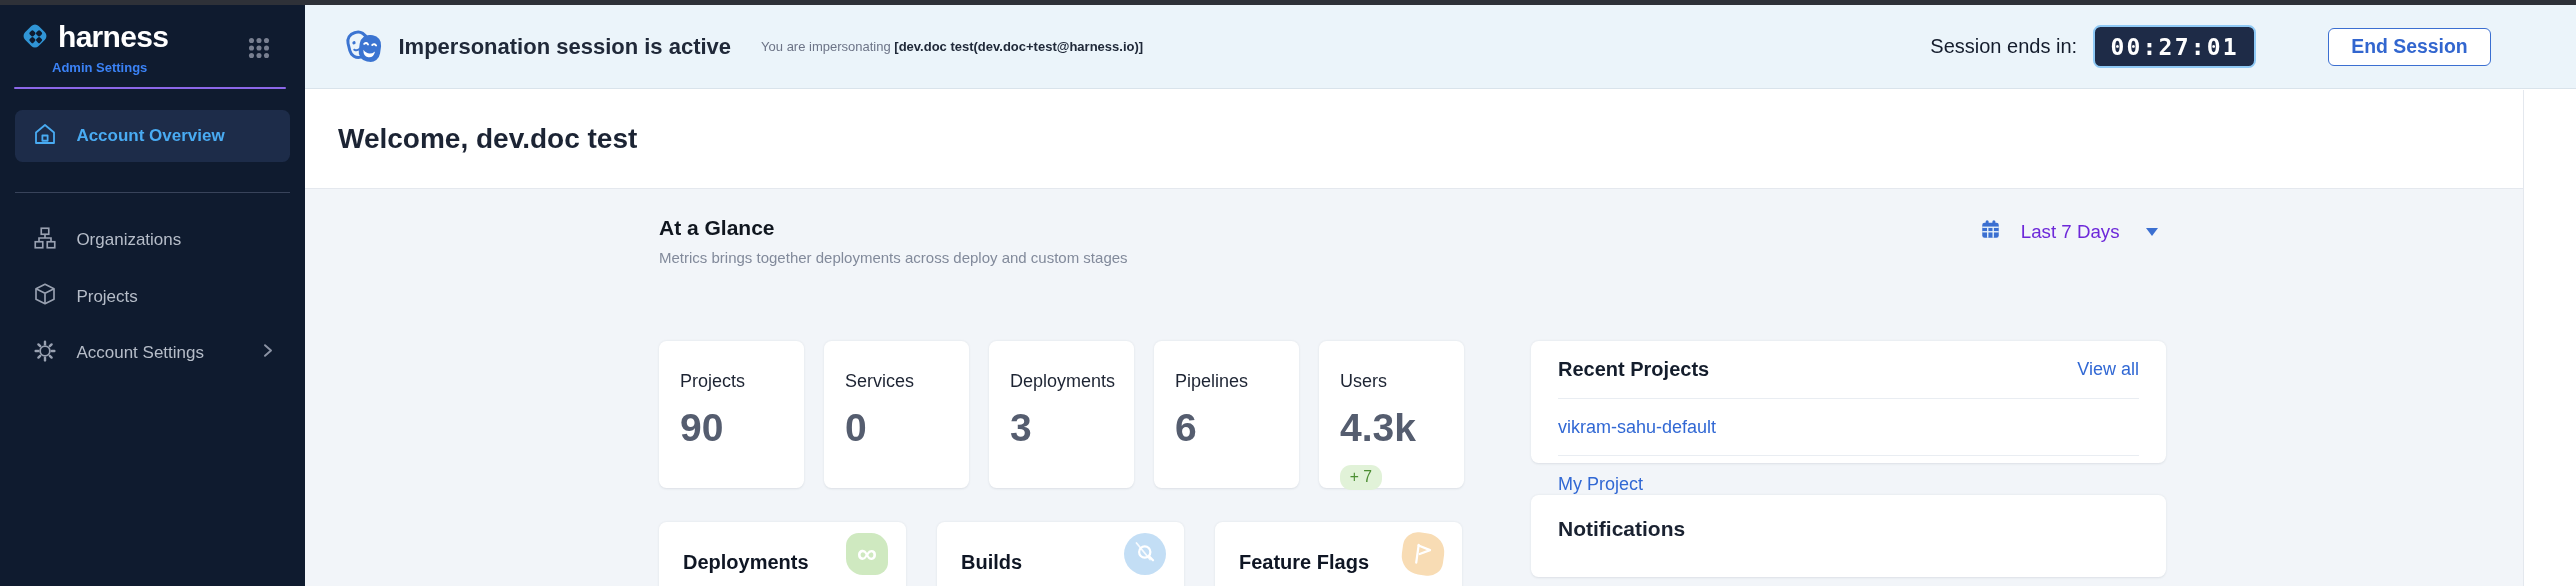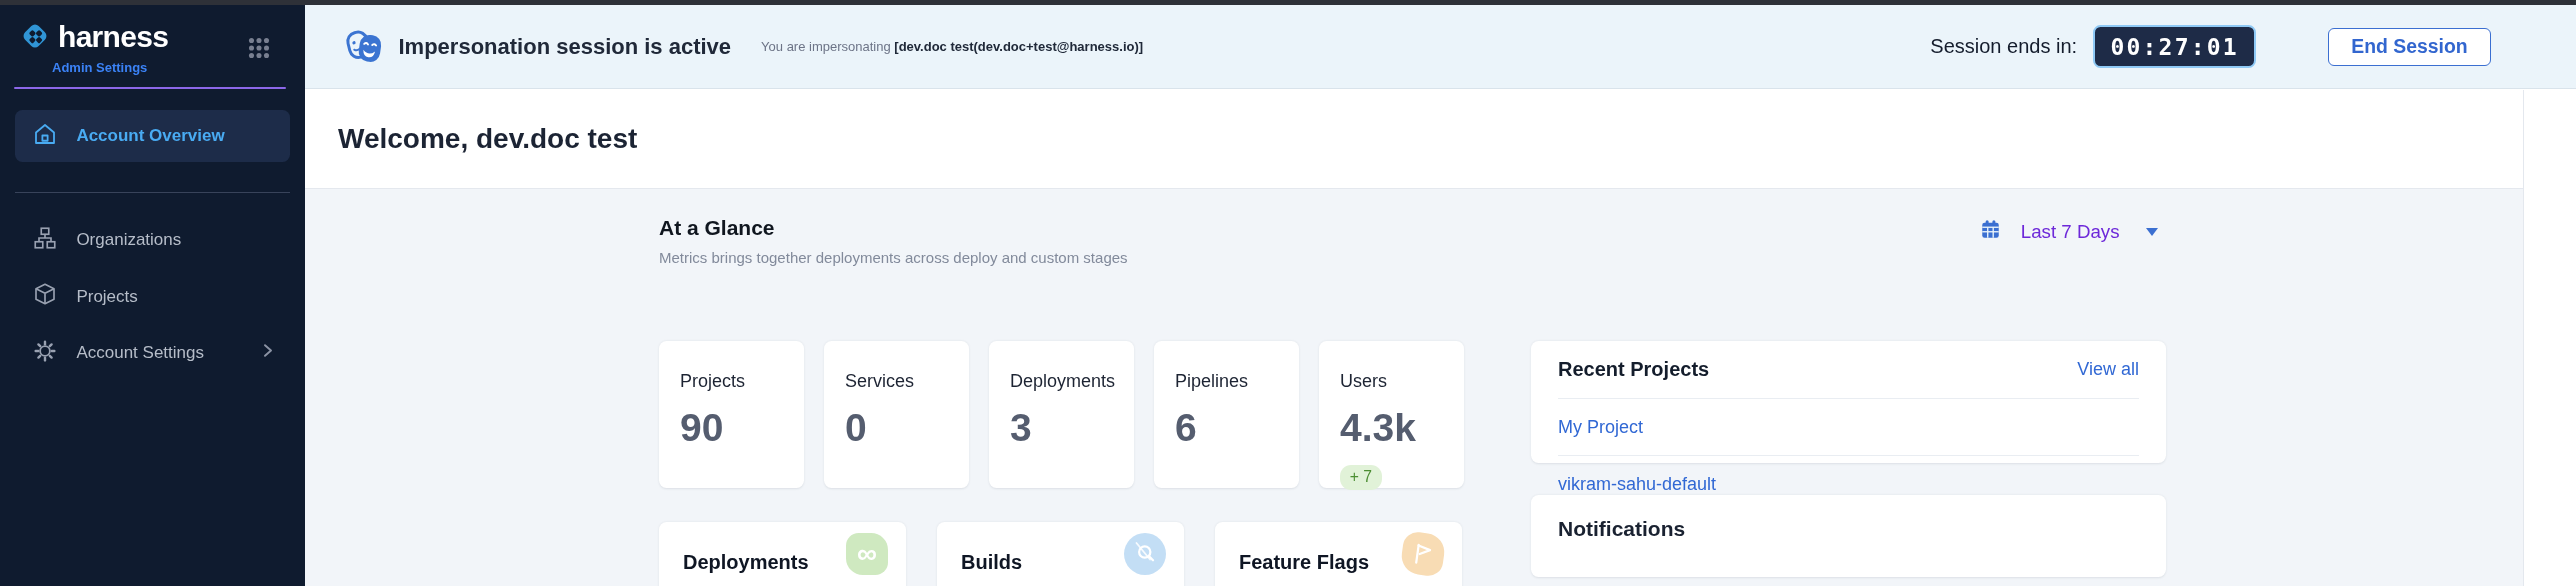--- a/index.html
+++ b/index.html
@@ -302,24 +302,24 @@
 
     </div>
 
     <div class="right-col">
       <div class="panel recent">
         <div class="recent-header">
           <span class="recent-title">Recent Projects</span>
           <a class="link-blue view-all">View all</a>
         </div>
         <div class="project-row">
+          <a class="link-blue project-link">vikram-sahu-default</a>
+        </div>
+        <div class="project-row">
           <a class="link-blue project-link">My Project</a>
-        </div>
-        <div class="project-row">
-          <a class="link-blue project-link">vikram-sahu-default</a>
         </div>
       </div>
 
       <div class="panel notifications">
         <div class="notif-title">Notifications</div>
       </div>
     </div>
   </div>
 
 </div>

